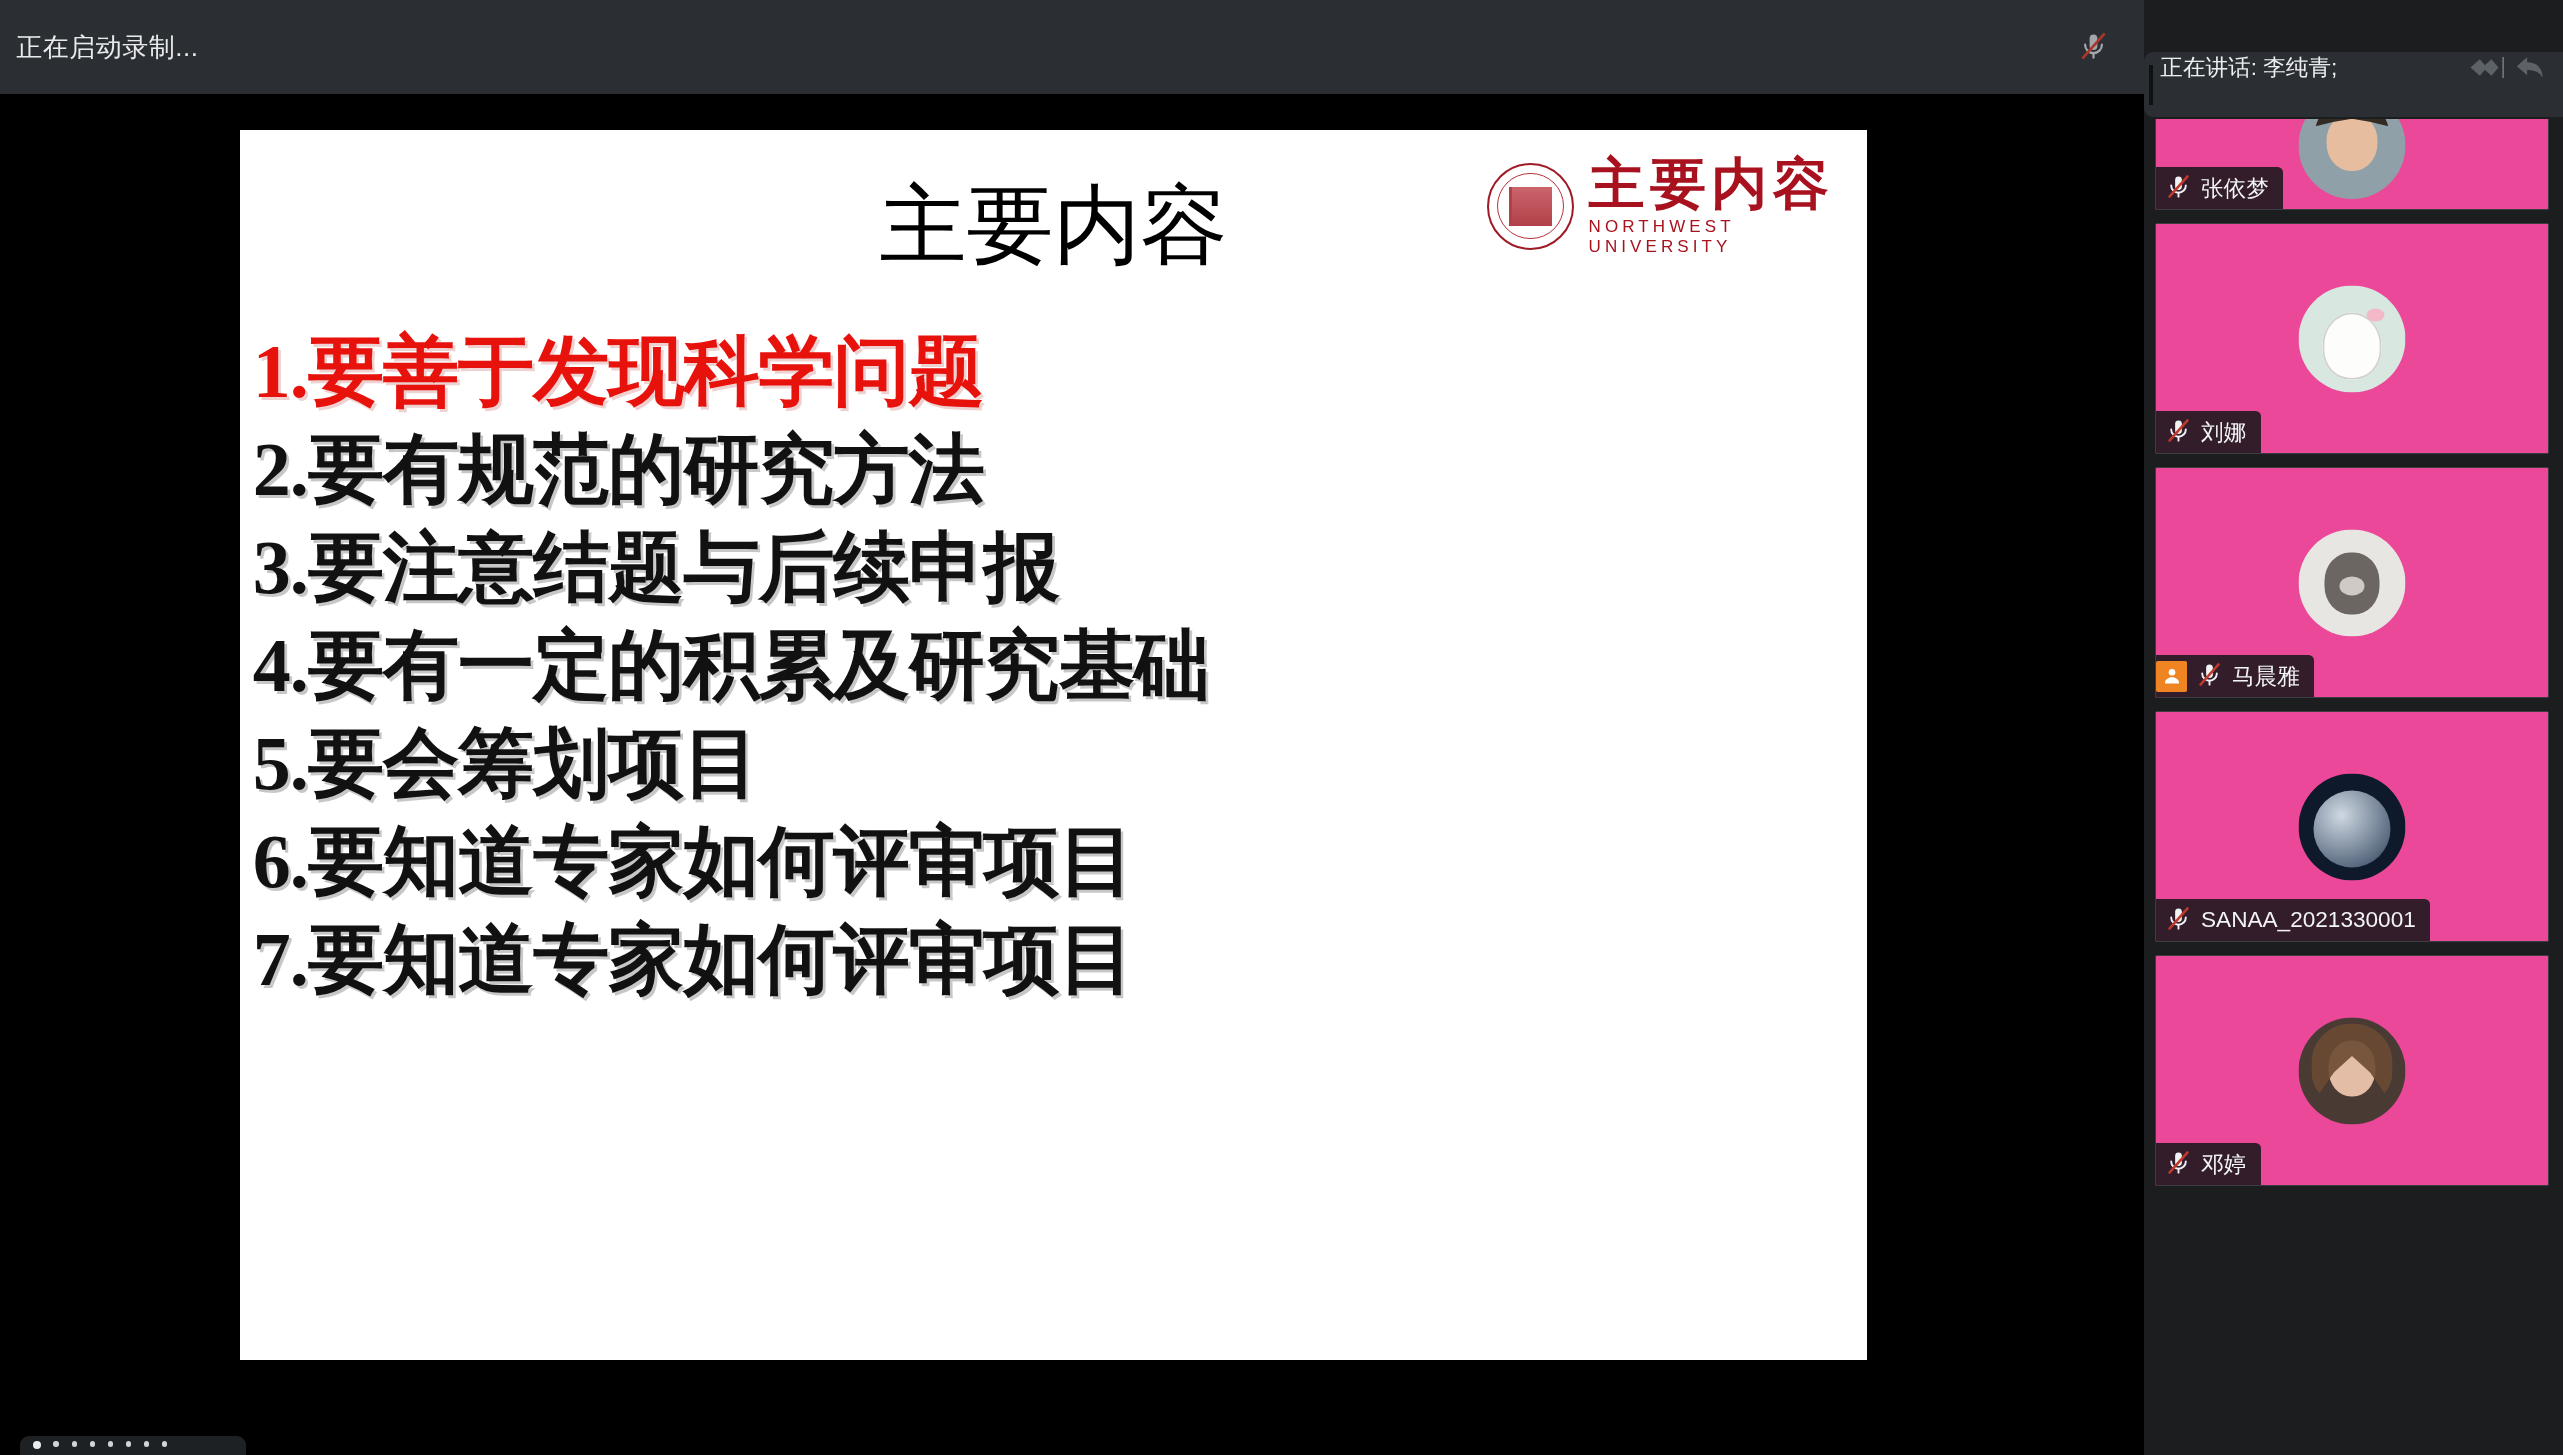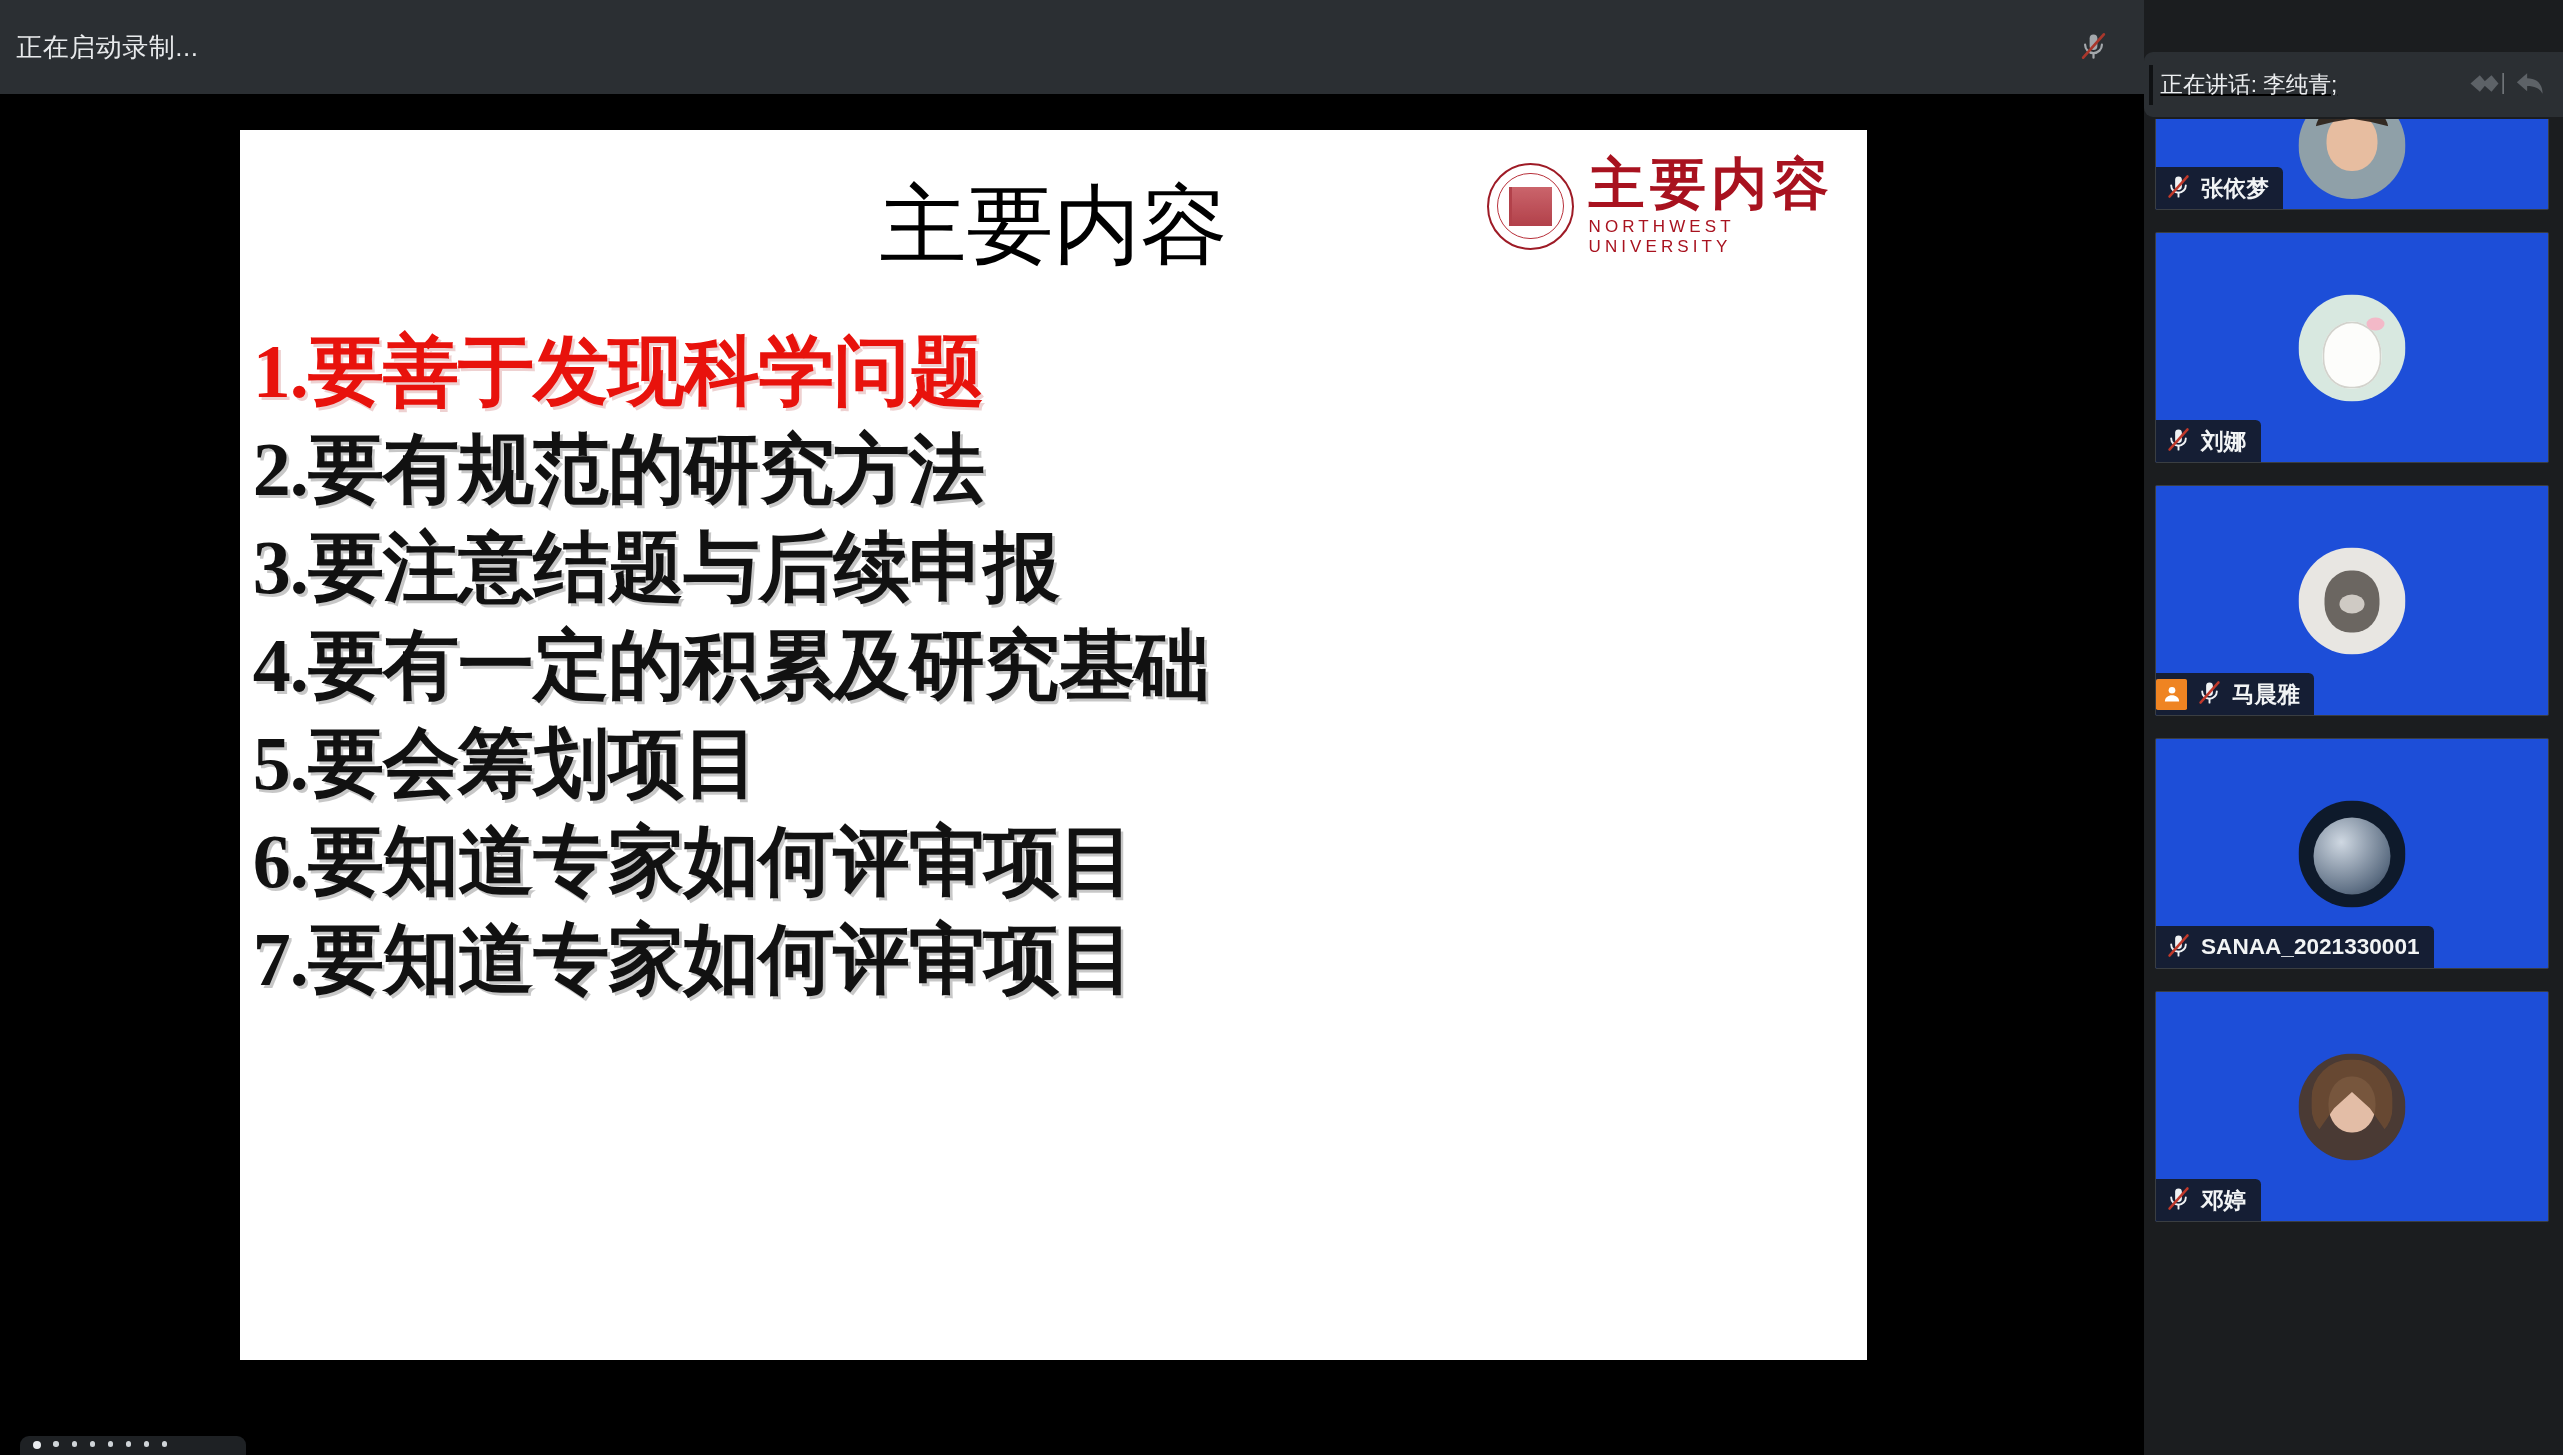--- a/index.html
+++ b/index.html
@@ -83,42 +83,41 @@
   .slide-item.accent { color:#e8120c; text-shadow:2.7px 2.7px 0 rgba(160,0,0,.18); }
 
   
   .panel {
     position:absolute; right:0; top:0; width:419px; height:1456px;
     background:#1b1d1f;
   }
   .panel-header {
     position:absolute; left:0; top:52px; width:419px; height:65px;
     background:#2b2f33; border-radius:9px 0 0 9px;
-    display:flex; align-items:center; padding:0 9px 0 16.3px;text-decoration:underline;
+    display:flex; align-items:flex-start; padding:0 9px 0 16.3px;
   }
   .panel-header::before {
     content:""; position:absolute; left:5.4px; top:12.7px; width:3.6px; height:40px;
     background:#0f1113;
   }
   .speaking-label {
     color:#eceef0; font-size:22.6px; white-space:nowrap;
   }
   .panel-header-spacer { flex:1 1 auto; }
   .nav-icons { display:flex; align-items:center; gap:3.6px; opacity:.45; margin-right:5.4px; }
 
   .thumbs {
     position:absolute; left:11px; top:119px; width:408px; bottom:0;
     overflow:hidden;
   }
   .thumb {
     position:relative; width:394px; height:231px;
-    background:#1d4ed8; margin-bottom:22px;
+    background:#ec4899; margin-bottom:13px;
     border:0.9px solid #3a3e42; border-radius:1.8px;
     overflow:hidden;
-    font-weight:bold;
   }
   .thumb.partial-top { height:161px; margin-top:-70px; }
   .thumb.active { border:1.8px solid #3f8f5f; }
   .thumb-avatar {
     position:absolute; left:50%; top:50%; transform:translate(-50%,-50%);
     width:107px; height:107px; border-radius:50%; overflow:hidden;
   }
   .thumb.partial-top .thumb-avatar { top:42px; transform:translate(-50%,0); }
   .thumb-video { position:absolute; inset:0; }
   .sky {

